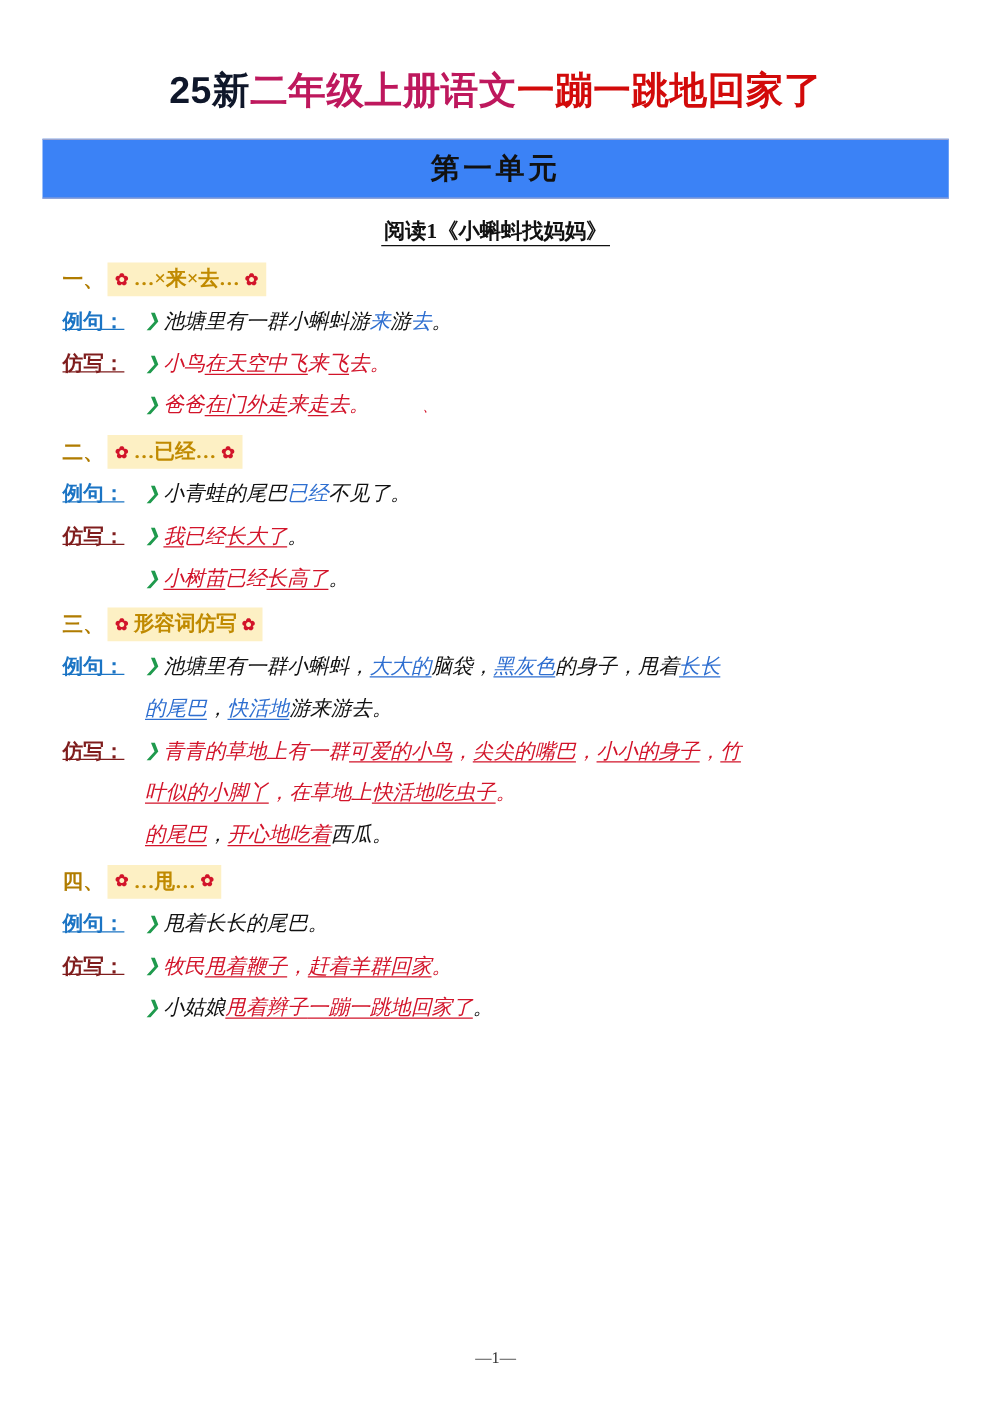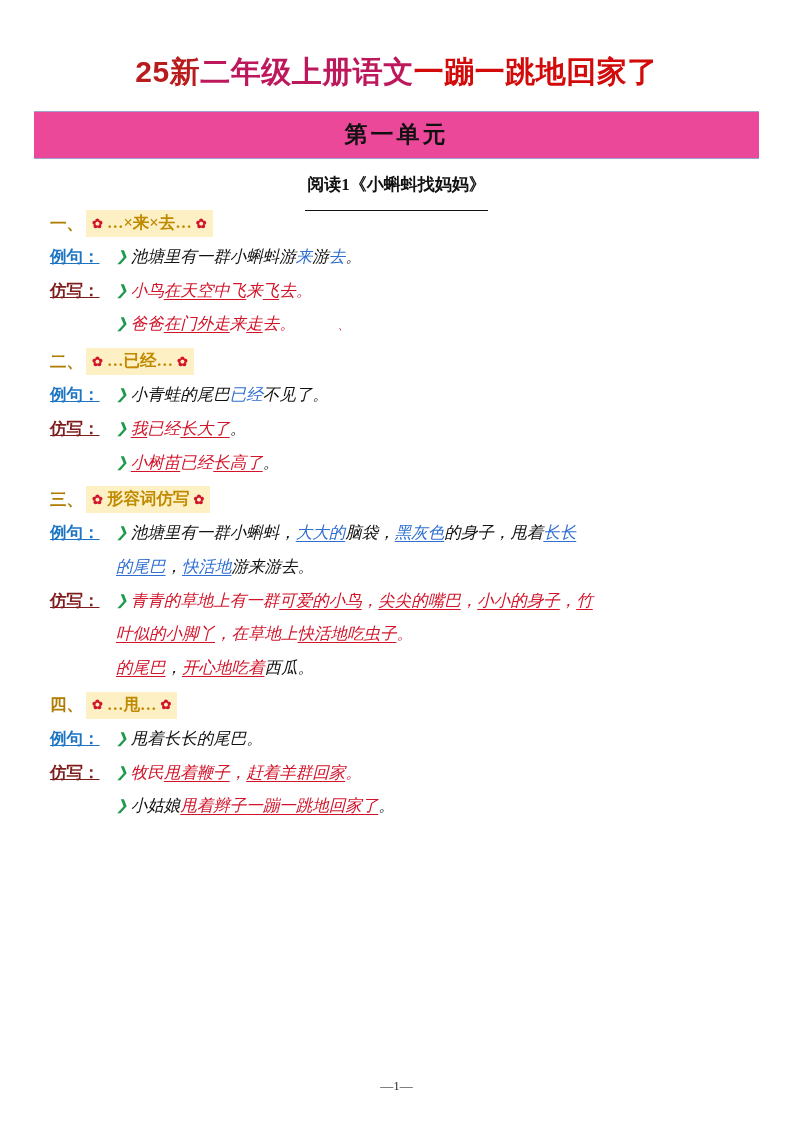--- a/index.html
+++ b/index.html
@@ -26,27 +26,27 @@
   
   .title {
     text-align: center;
     font-size: 30px;
     font-weight: bold;
     letter-spacing: 0.5px;
     white-space: nowrap;
     margin: 6px 0 18px 0;
     font-family: "Liberation Sans", "DejaVu Sans", sans-serif;
   }
-  .title .t-blue { color: #b91c1c; }
+  .title .t-blue { color: #0f172a; }
   .title .t-black { color: #be185d; }
   .title .t-red { color: #d20a0a; }
 
   
   .unit-banner {
-    background: #ec4899;
+    background: #3b82f6;
     border-top: 1px solid #9aa4cf;
     border-bottom: 1px solid #9aa4cf;
     height: 46px;
     line-height: 46px;
     text-align: center;
     font-size: 23px;
     font-weight: bold;
     color: #111;
     letter-spacing: 3px;
     margin: 0 -10px 14px -10px;
@@ -54,21 +54,21 @@
 
   
   .reading-head {
     text-align: center;
     font-size: 17px;
     font-weight: bold;
     margin: 4px 0 14px 0;
   }
   .reading-head span {
     border-bottom: 1.4px solid #111;
-    padding: 0 2px 16px 2px;
+    padding: 0 2px 2px 2px;
     margin-top: 12px;
   }
 
   
   .sec-head {
     display: flex;
     align-items: center;
     margin: 10px 0 6px 6px;
     font-size: 16.5px;
     font-weight: bold;

